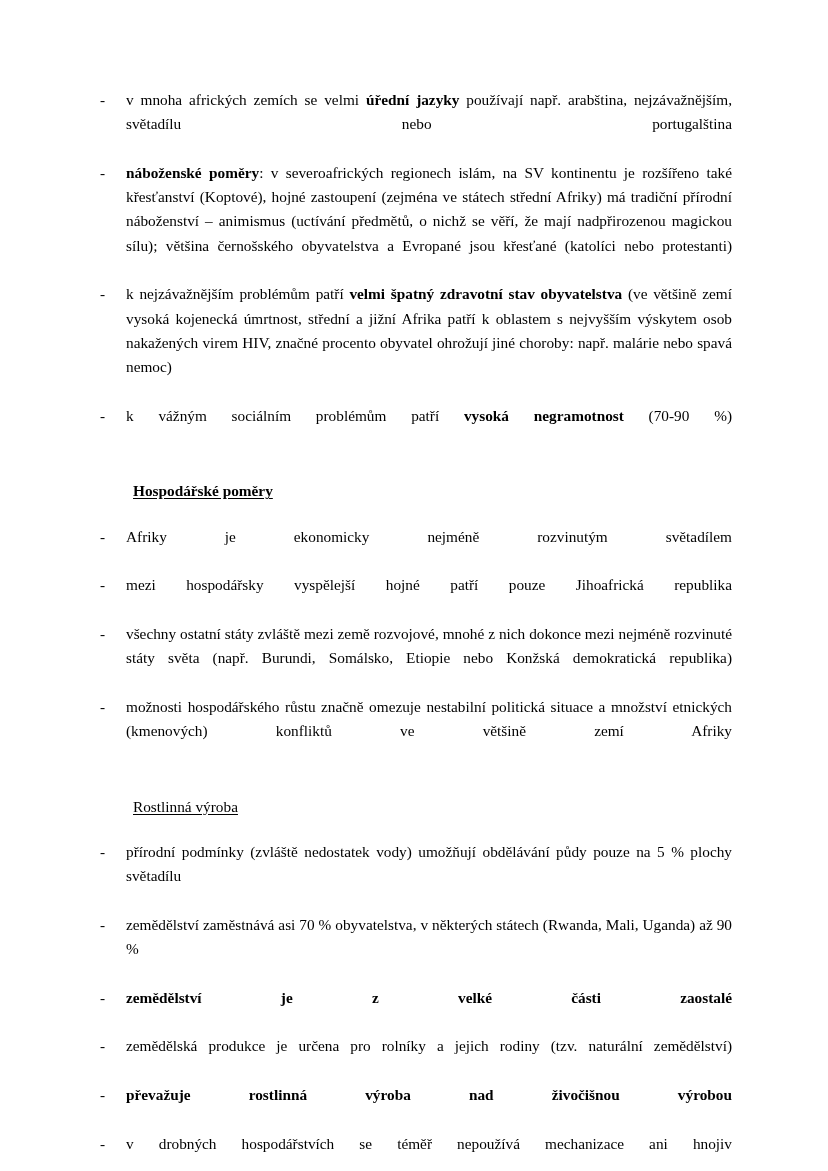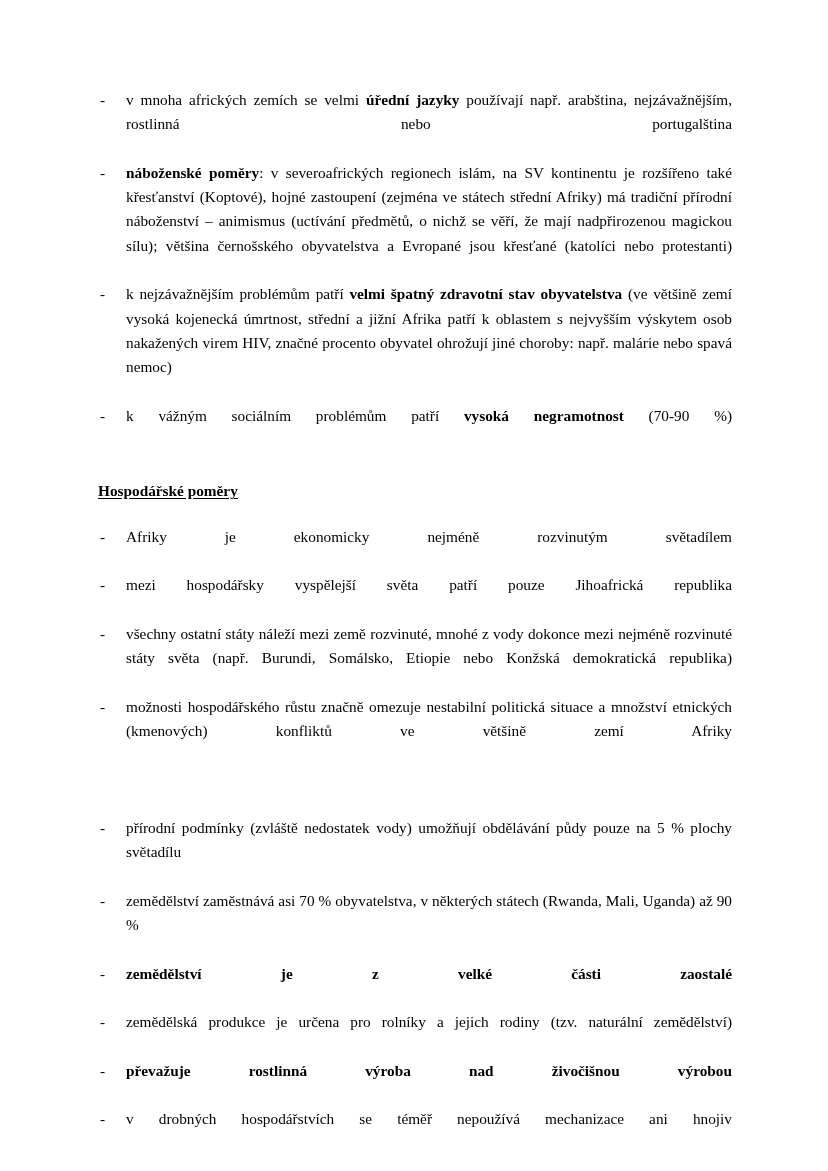--- a/index.html
+++ b/index.html
@@ -54,41 +54,42 @@
   
   .bullet.b .txt { font-weight: bold; }
 
   
   .heading {
     font-size: 15.3px;
     line-height: 24.3px;
     text-decoration: underline;
     text-underline-offset: 2px;
     display: inline-block;
+    margin-left: 35px;
   }
   .heading.bold { font-weight: bold; }
   .heading-wrap { margin: 0; }
 
   
   b, .bd { font-weight: normal; }
   .bu {
     font-weight: bold;
     text-underline-offset: 2px;
   }
   .gap-md { height: 21px; }
   .gap-lg { height: 27px; }
 </style>
 </head>
 <body>
 
 <div id="page">
   <div id="content">
       <div class="bullet">
         <span class="dash">-</span>
-        <span class="txt"><span>v mnoha afrických zemích se velmi </span><span class="bu">úřední jazyky</span><span> používají např. </span><span class="bd">arabština</span><span>, </span><span class="bd">nejzávažnějším</span><span>, </span><span class="bd">rostlinná</span><span> nebo </span><span class="bd">portugalština</span></span>
+        <span class="txt"><span>v mnoha afrických zemích se velmi </span><span class="bu">úřední jazyky</span><span> používají např. </span><span class="bd">arabština</span><span>, </span><span class="bd">nejzávažnějším</span><span>, </span><span class="bd">světadílu</span><span> nebo </span><span class="bd">portugalština</span></span>
       </div>
       <div class="bullet">
         <span class="dash">-</span>
         <span class="txt"><span class="bu">náboženské poměry</span><span>: v severoafrických regionech </span><span class="bd">islám</span><span>, na SV kontinentu je rozšířeno také </span><span class="bd">křesťanství</span><span> (Koptové), hojné zastoupení (zejména ve státech střední Afriky) má tradiční přírodní náboženství – </span><span class="bd">animismus</span><span> (uctívání předmětů, o nichž se věří, že mají nadpřirozenou magickou sílu); většina černošského obyvatelstva a Evropané jsou křesťané (katolíci nebo protestanti)</span></span>
       </div>
       <div class="bullet">
         <span class="dash">-</span>
         <span class="txt"><span>k nejzávažnějším problémům patří </span><span class="bu">velmi špatný zdravotní stav obyvatelstva</span><span> (ve většině zemí vysoká kojenecká úmrtnost, střední a jižní Afrika patří k oblastem s nejvyšším výskytem osob nakažených virem HIV, značné procento obyvatel ohrožují jiné choroby: např. malárie nebo spavá nemoc)</span></span>
       </div>
       <div class="bullet">
@@ -97,31 +98,32 @@
       </div>
       <div class="gap-lg"></div>
       <div class="heading-wrap"><span class="heading bold">Hospodářské poměry</span></div>
       <div class="gap-md"></div>
       <div class="bullet">
         <span class="dash">-</span>
         <span class="txt"><span>Afriky je </span><span class="bd">ekonomicky nejméně rozvinutým světadílem</span></span>
       </div>
       <div class="bullet">
         <span class="dash">-</span>
-        <span class="txt"><span>mezi hospodářsky </span><span class="bd">vyspělejší světa</span><span> patří pouze </span><span class="bd">Jihoafrická republika</span></span>
+        <span class="txt"><span>mezi hospodářsky </span><span class="bd">vyspělejší hojné</span><span> patří pouze </span><span class="bd">Jihoafrická republika</span></span>
       </div>
       <div class="bullet">
         <span class="dash">-</span>
-        <span class="txt"><span>všechny ostatní státy náleží mezi </span><span class="bd">země rozvinuté</span><span>, mnohé z vody dokonce mezi </span><span class="bd">nejméně rozvinuté státy</span><span> světa (např. Burundi, Somálsko, Etiopie nebo Konžská demokratická republika)</span></span>
+        <span class="txt"><span>všechny ostatní státy zvláště mezi </span><span class="bd">země rozvojové</span><span>, mnohé z nich dokonce mezi </span><span class="bd">nejméně rozvinuté státy</span><span> světa (např. Burundi, Somálsko, Etiopie nebo Konžská demokratická republika)</span></span>
       </div>
       <div class="bullet">
         <span class="dash">-</span>
         <span class="txt"><span>možnosti hospodářského růstu značně omezuje </span><span class="bd">nestabilní politická situace</span><span> a </span><span class="bd">množství etnických (kmenových) konfliktů</span><span> ve většině zemí Afriky</span></span>
       </div>
       <div class="gap-lg"></div>
+      <div class="heading-wrap"><span class="heading">Rostlinná výroba</span></div>
       <div class="gap-md"></div>
       <div class="bullet">
         <span class="dash">-</span>
         <span class="txt"><span>přírodní podmínky (zvláště nedostatek vody) umožňují obdělávání půdy pouze na 5 % plochy světadílu</span></span>
       </div>
       <div class="bullet">
         <span class="dash">-</span>
         <span class="txt"><span>zemědělství zaměstnává asi 70 % obyvatelstva, v některých státech (Rwanda, Mali, Uganda) až 90 %</span></span>
       </div>
       <div class="bullet b">

